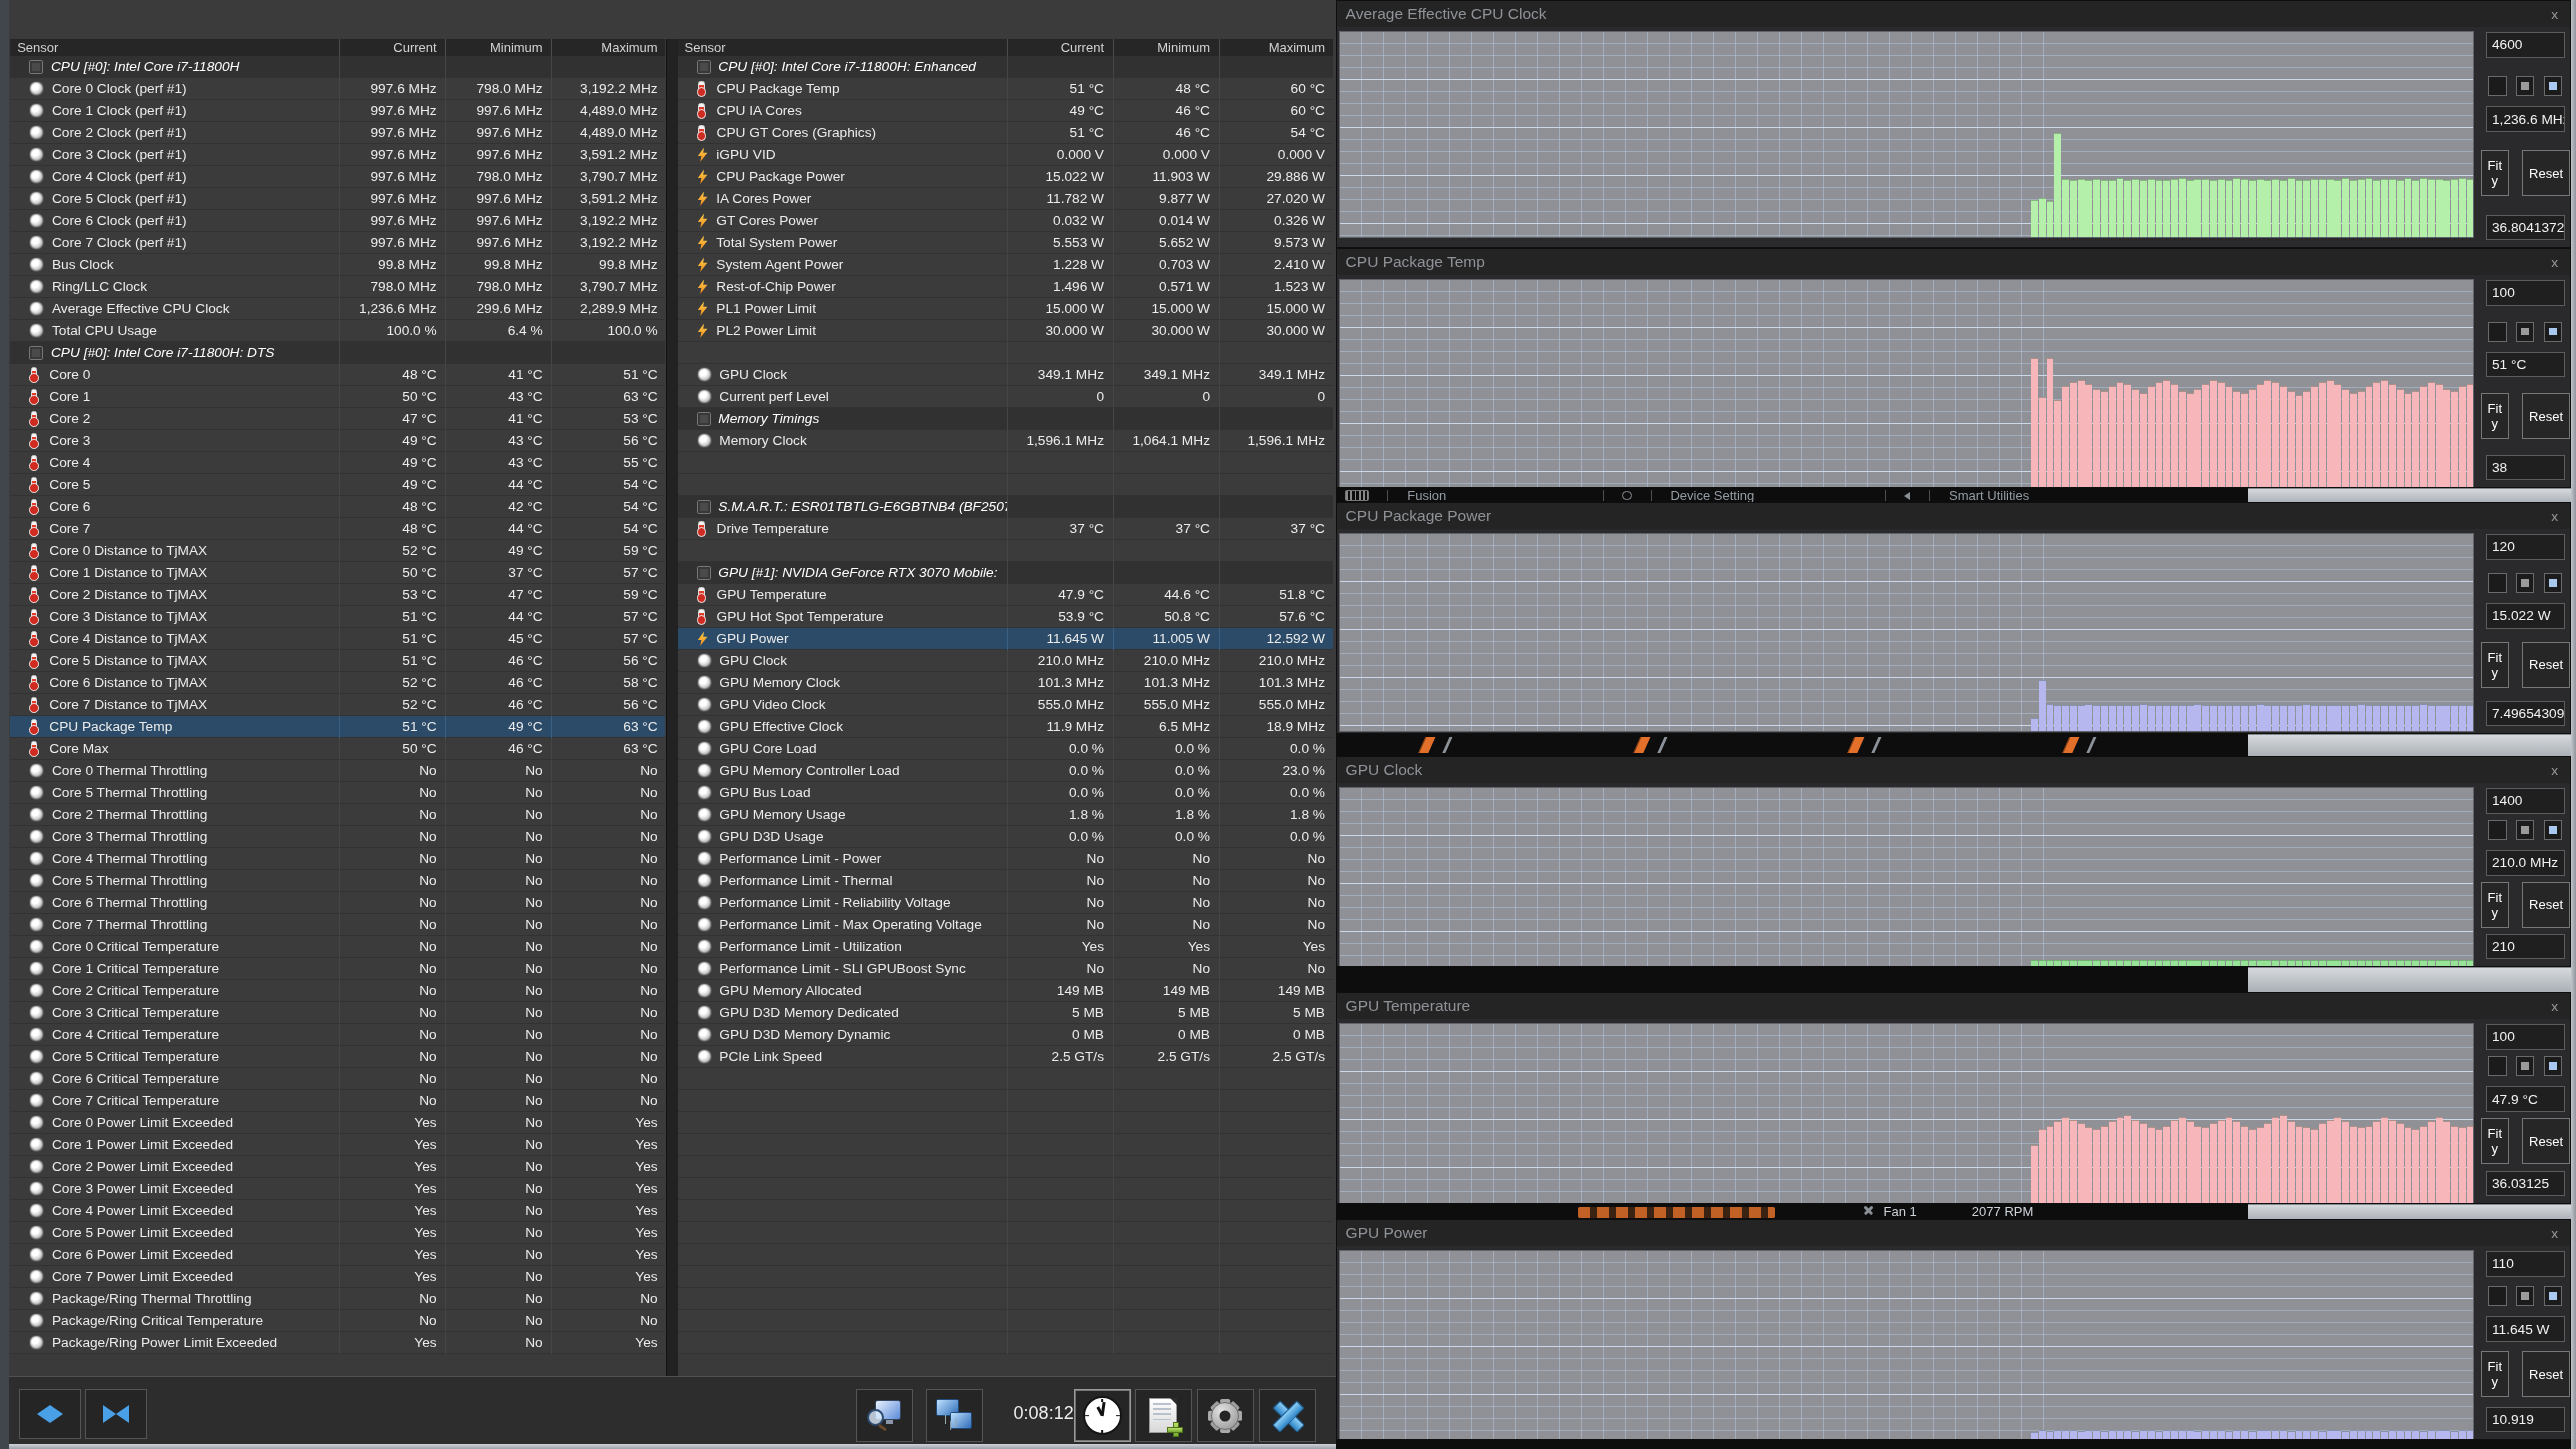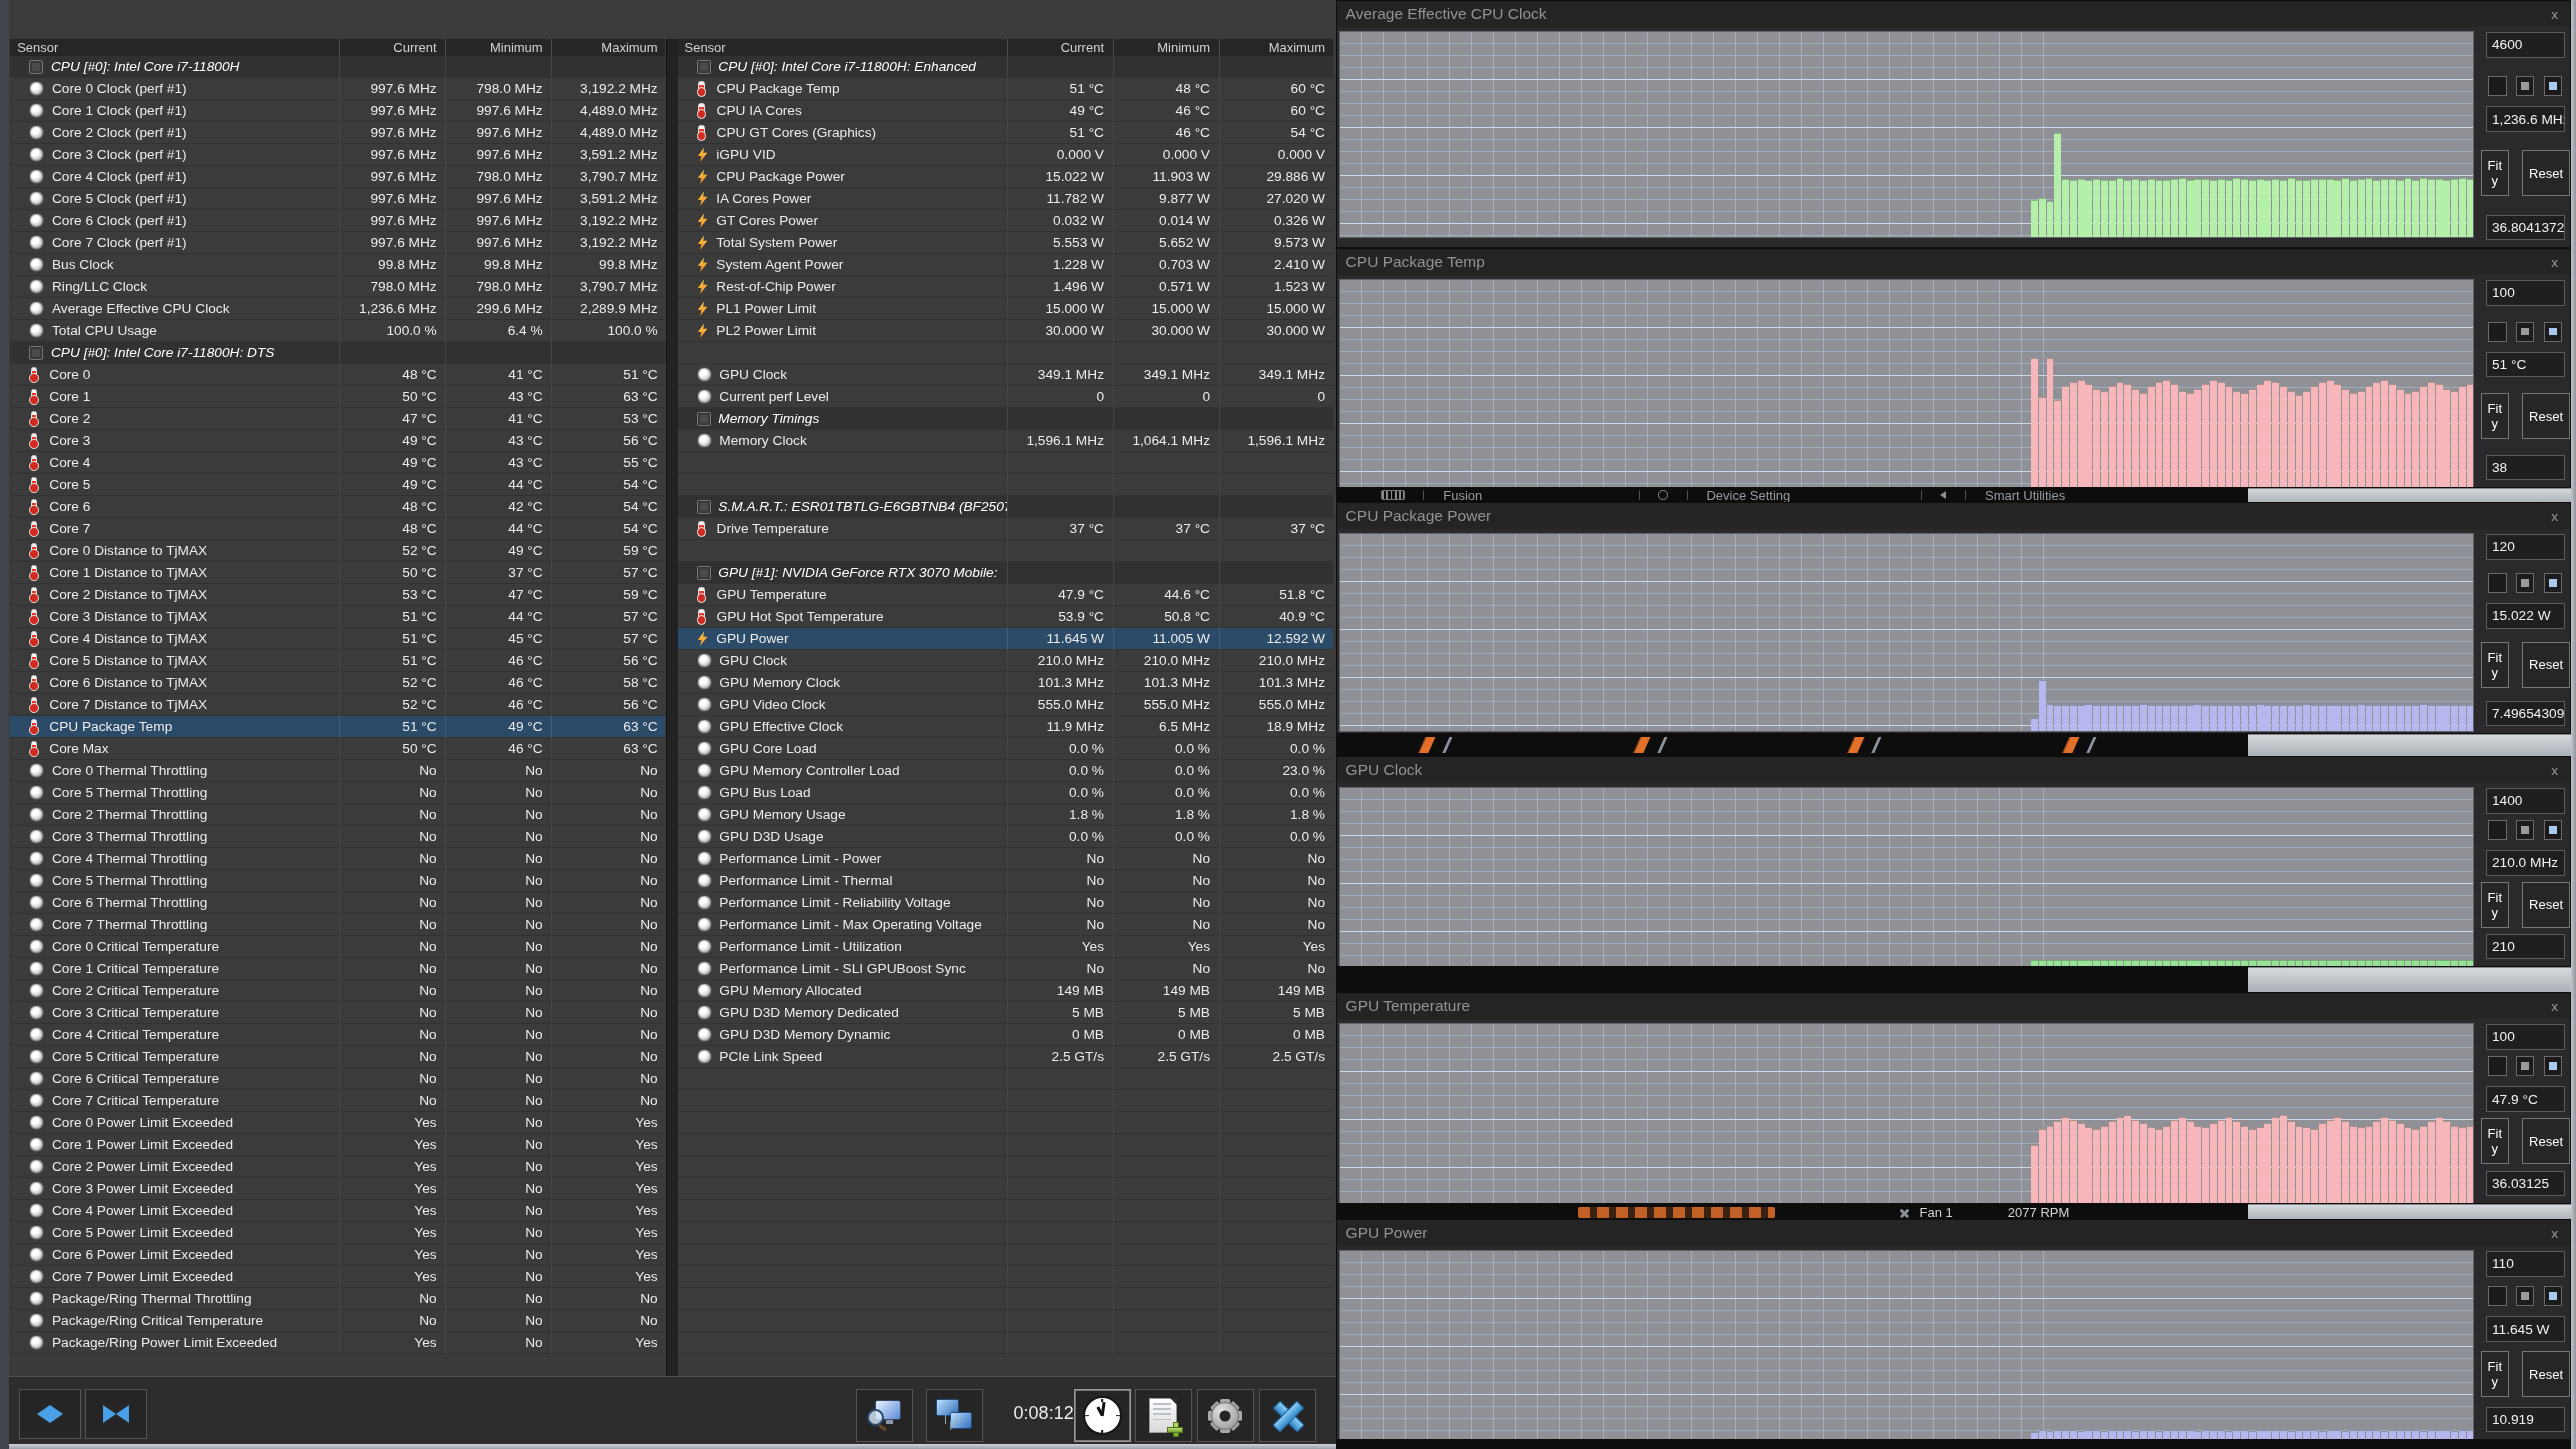--- a/index.html
+++ b/index.html
@@ -105,21 +105,21 @@
   .sq-row{margin-top:auto;display:flex;gap:9.4px;}
   .sqb{width:16.3px;height:18px;background:#1b1b1b;border:0.9px solid #6a6a6a;display:flex;align-items:center;justify-content:center;}
   .sqb i{width:7.7px;height:7.7px;display:block;}
   .sqb.g i{background:#9a9a9a;} .sqb.b i{background:#a9c9ee;}
   .vbox.cur{margin-top:10.3px;}
   .fit-row{margin-top:auto;display:flex;gap:13px;}
   .fbtn{background:#262626;border:0.9px solid #777;color:#fff;font-size:13px;padding:6.9px 6px;font-family:inherit;}
   .vbox.minv{margin-top:auto;margin-bottom:3.4px;}
   
   .strip{position:absolute;left:0;width:1235px;overflow:hidden;}
-  .strip .blackpart{position:absolute;left:0;top:0;bottom:0;width:912px;background:#0d0d0d;display:flex;align-items:flex-end;color:#959ca4;font-size:13px;padding-left:36px;}
+  .strip .blackpart{position:absolute;left:0;top:0;bottom:0;width:912px;background:#0d0d0d;display:flex;align-items:flex-start;color:#959ca4;font-size:13px;}
   .strip .lightpart{position:absolute;left:912px;right:0;top:0;bottom:0;background:linear-gradient(#d6d9dc,#aab0b7);border-top:1.7px solid #84898f;}
   .tabitem{display:flex;align-items:center;gap:8.6px;}
   .tsep{width:0.9px;height:10.3px;background:#4a4f55;margin:0 10.3px;}
   .mini-kb{width:22px;height:8.6px;border:0.9px solid #777;border-radius:1.7px;background:repeating-linear-gradient(to right,#888 0 1.7px,transparent 1.7px 4.3px);}
   .mini-gear{width:9.4px;height:9.4px;border:1.7px solid #8a8f95;border-radius:50%;box-sizing:border-box;}
   .mini-spk{width:0;height:0;border-top:4.3px solid transparent;border-bottom:4.3px solid transparent;border-right:6.9px solid #8a8f95;}
   .omark{position:absolute;top:2.6px;width:9.4px;height:15.5px;background:#e2702a;transform:skewX(-24deg);border-left:1.7px solid #7a3a12;}
   .gmark{position:absolute;top:2.6px;width:3.4px;height:15.5px;background:#8d939b;transform:skewX(-24deg);}
   .fan-ico{position:relative;width:13px;height:13px;margin-right:8.6px;}
   .fan-ico i{position:absolute;left:0.9px;top:5.2px;width:11px;height:2.6px;background:#8a8f95;border-radius:1.7px;}
@@ -907,21 +907,21 @@
             <div class="cell val">44.6 °C</div>
             <div class="cell val">51.8 °C</div>
           </div>
           <div class="row">
             <div class="cell lab">
               <span class="ic ic-therm"></span>
               <span>GPU Hot Spot Temperature</span>
             </div>
             <div class="cell val">53.9 °C</div>
             <div class="cell val">50.8 °C</div>
-            <div class="cell val">40.9 °C</div>
+            <div class="cell val">57.6 °C</div>
           </div>
           <div class="row hl">
             <div class="cell lab">
               <span class="ic ic-bolt"></span>
               <span>GPU Power</span>
             </div>
             <div class="cell val">11.645 W</div>
             <div class="cell val">11.005 W</div>
             <div class="cell val">12.592 W</div>
           </div>

